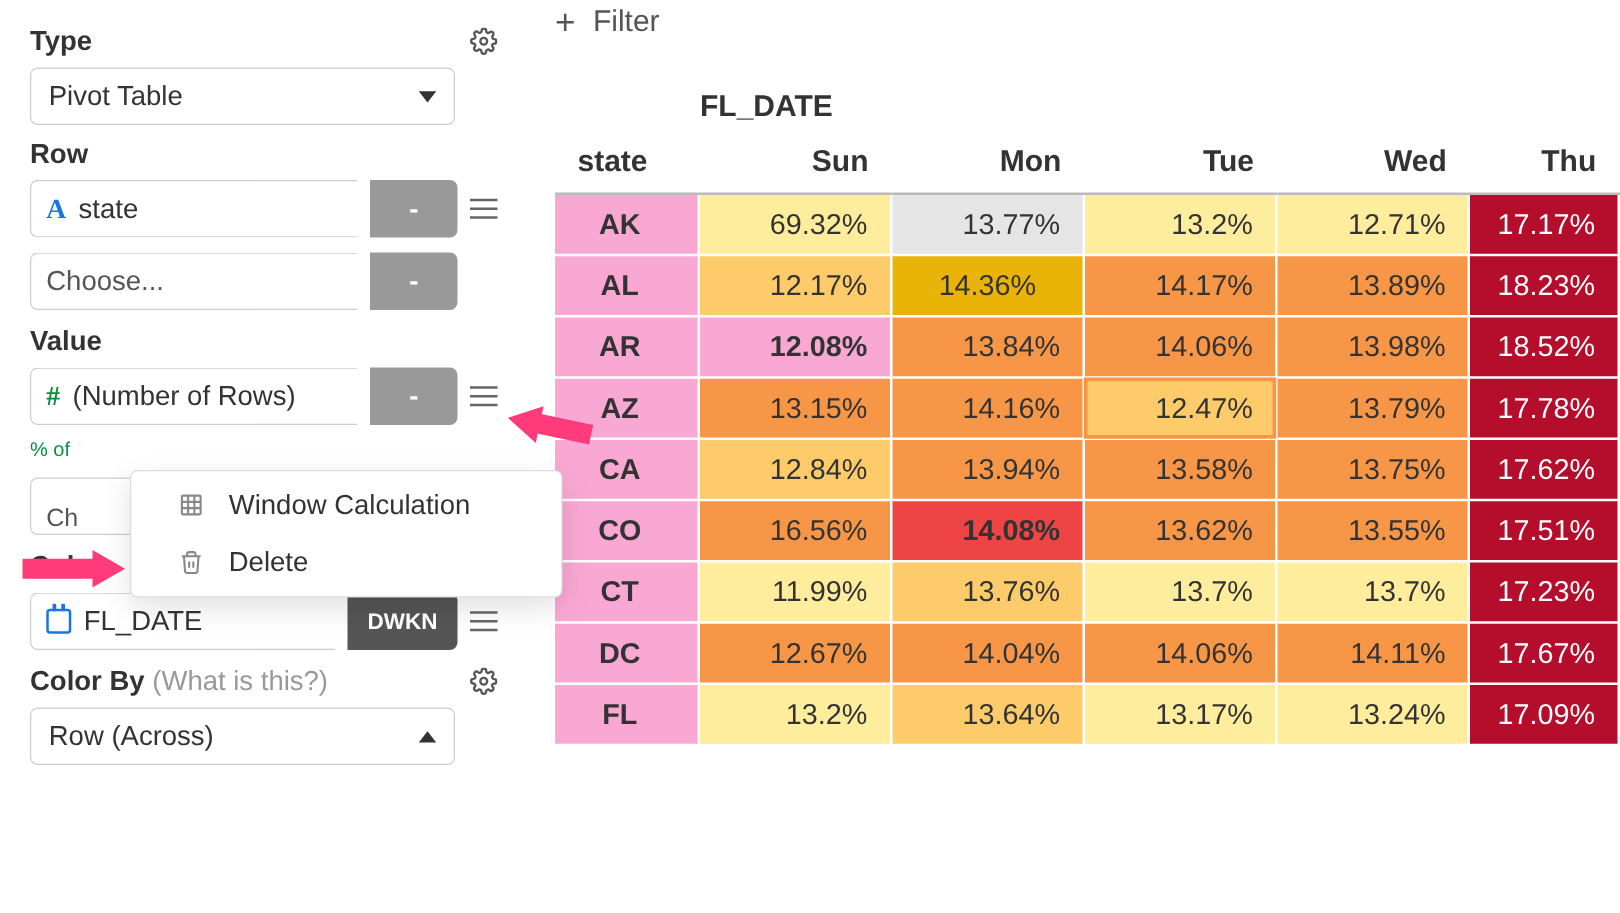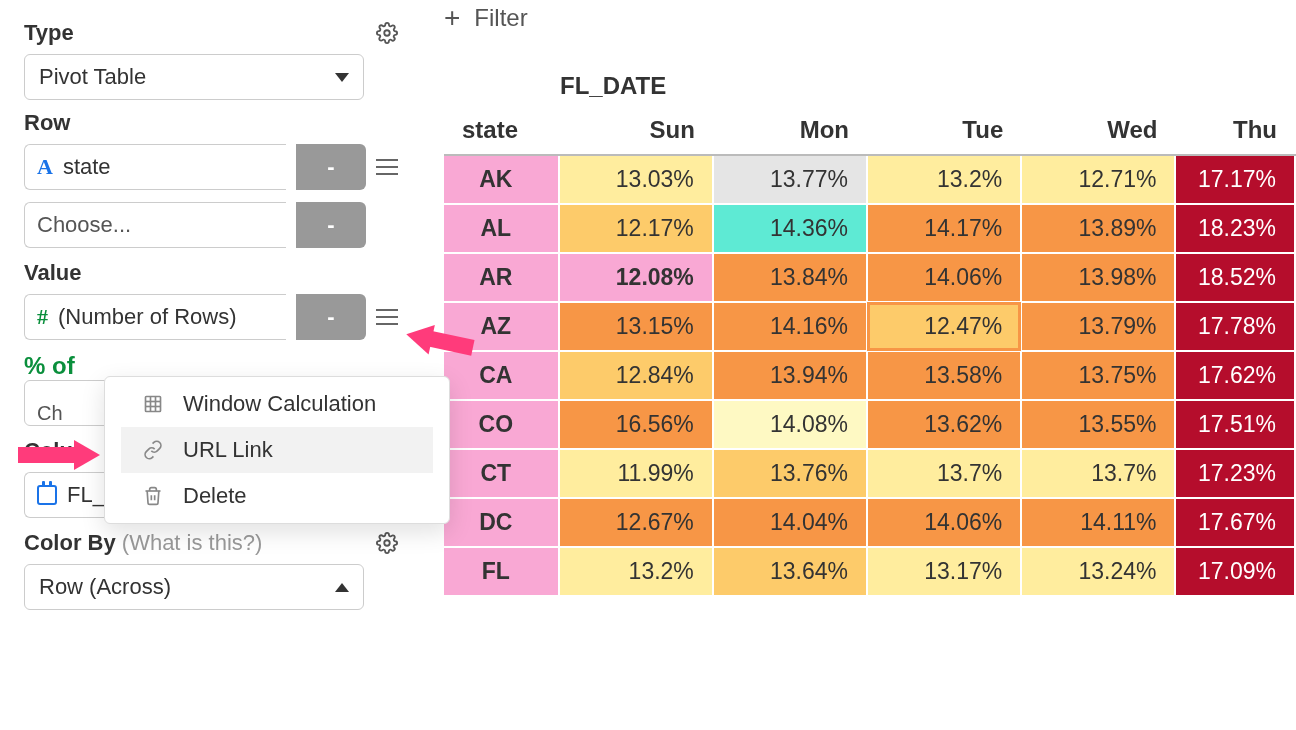--- a/index.html
+++ b/index.html
@@ -12,21 +12,21 @@
 .select-wide { border: 1px solid #ccc; border-radius: 6px; height: 46px; display: flex; align-items: center; justify-content: space-between; padding: 0 14px; margin-bottom: 10px; width: 340px; }
 .field-row { display: flex; align-items: center; gap: 10px; margin-bottom: 12px; }
 .field-box { border: 1px solid #ccc; border-radius: 6px 0 0 6px; height: 46px; display: flex; align-items: center; padding: 0 12px; flex: 1; gap: 10px; border-right: none; }
 .func-box { background: #999; color: #fff; width: 70px; height: 46px; display: flex; align-items: center; justify-content: center; border-radius: 0 6px 6px 0; font-weight: 600; }
 .func-box.dark { background: #555; width: 88px; font-size: 18px; }
 .hamburger { display: flex; flex-direction: column; gap: 5px; cursor: pointer; width: 22px; }
 .hamburger span { height: 2px; background: #666; }
 .text-icon { font-weight: 700; font-family: Georgia, serif; font-size: 22px; }
 .blue { color: #1a73e8; }
 .green { color: #0a8f3c; }
-.pct-text { color: #0a8f3c; font-size: 24px; font-weight: 700; }
+.pct-text { color: #0a8f3c; font-size: 16px; font-weight: 400; margin-bottom: 12px; }
 .caret-down { width: 0; height: 0; border-left: 7px solid transparent; border-right: 7px solid transparent; border-top: 9px solid #333; }
 .caret-up { width: 0; height: 0; border-left: 7px solid transparent; border-right: 7px solid transparent; border-bottom: 9px solid #333; }
 .main { flex: 1; padding: 2px 0 0 22px; overflow: hidden; }
 .filter-row { display: flex; align-items: center; gap: 14px; color: #555; font-size: 24px; cursor: pointer; margin-bottom: 38px; }
 .plus { font-size: 28px; font-weight: 300; color: #555; }
 .showing { color: #888; font-size: 24px; margin-bottom: 10px; }
 .col-super { font-weight: 700; font-size: 24px; padding-left: 116px; margin-bottom: 6px; }
 table { border-collapse: collapse; width: 100%; }
 th { font-weight: 700; text-align: right; padding: 10px 18px; border-bottom: 2px solid #bbb; font-size: 24px; }
 th.row-head { text-align: left; }
@@ -154,30 +154,30 @@
           <th style="width:160px">Sun</th>
           <th style="width:160px">Mon</th>
           <th style="width:160px">Tue</th>
           <th style="width:160px">Wed</th>
           <th style="width:120px">Thu</th>
         </tr>
       </thead>
       <tbody id="table-body">
           <tr>
             <td class="row-label">AK</td>
-            <td style="background: rgb(255, 237, 158);">13.03%</td>
+            <td style="background: rgb(255, 237, 158);">69.32%</td>
             <td style="background: #e5e5e5;">13.77%</td>
             <td style="background: rgb(255, 237, 158);">13.2%</td>
             <td style="background: rgb(255, 237, 158);">12.71%</td>
             <td class="thu" style="background: rgb(181, 13, 44);">17.17%</td>
           </tr>
           <tr>
             <td class="row-label">AL</td>
             <td style="background: rgb(253, 203, 106);">12.17%</td>
-            <td style="background: #5eead4;">14.36%</td>
+            <td style="background: #eab308; text-align: center;">14.36%</td>
             <td style="background: rgb(247, 150, 70);">14.17%</td>
             <td style="background: rgb(247, 150, 70);">13.89%</td>
             <td class="thu" style="background: rgb(181, 13, 44);">18.23%</td>
           </tr>
           <tr>
             <td class="row-label">AR</td>
             <td style="background: #f9a8d4; font-weight: bold;">12.08%</td>
             <td style="background: rgb(247, 150, 70);">13.84%</td>
             <td style="background: rgb(247, 150, 70);">14.06%</td>
             <td style="background: rgb(247, 150, 70);">13.98%</td>
@@ -195,21 +195,21 @@
             <td class="row-label">CA</td>
             <td style="background: rgb(253, 203, 106);">12.84%</td>
             <td style="background: rgb(247, 150, 70);">13.94%</td>
             <td style="background: rgb(247, 150, 70);">13.58%</td>
             <td style="background: rgb(247, 150, 70);">13.75%</td>
             <td class="thu" style="background: rgb(181, 13, 44);">17.62%</td>
           </tr>
           <tr>
             <td class="row-label">CO</td>
             <td style="background: rgb(247, 150, 70);">16.56%</td>
-            <td style="background: #fef9c3;">14.08%</td>
+            <td style="background: #ef4444; font-weight: bold;">14.08%</td>
             <td style="background: rgb(247, 150, 70);">13.62%</td>
             <td style="background: rgb(247, 150, 70);">13.55%</td>
             <td class="thu" style="background: rgb(181, 13, 44);">17.51%</td>
           </tr>
           <tr>
             <td class="row-label">CT</td>
             <td style="background: rgb(255, 237, 158);">11.99%</td>
             <td style="background: rgb(253, 203, 106);">13.76%</td>
             <td style="background: rgb(255, 237, 158);">13.7%</td>
             <td style="background: rgb(255, 237, 158);">13.7%</td>
@@ -242,29 +242,20 @@
       <svg width="20" height="20" viewBox="0 0 24 24" fill="none" stroke="#888" stroke-width="2">
           <rect x="3" y="3" width="18" height="18" rx="1"></rect>
           <line x1="3" y1="9" x2="21" y2="9"></line>
           <line x1="3" y1="15" x2="21" y2="15"></line>
           <line x1="9" y1="3" x2="9" y2="21"></line>
           <line x1="15" y1="3" x2="15" y2="21"></line>
         </svg>
     </span>
     <span>Window Calculation</span>
   </div>
-  <div class="menu-item hover">
-    <span class="menu-icn">
-      <svg width="20" height="20" viewBox="0 0 24 24" fill="none" stroke="#888" stroke-width="2">
-          <path d="M10 13a5 5 0 0 0 7.07 0l3-3a5 5 0 0 0-7.07-7.07l-1.5 1.5"></path>
-          <path d="M14 11a5 5 0 0 0-7.07 0l-3 3a5 5 0 0 0 7.07 7.07l1.5-1.5"></path>
-        </svg>
-    </span>
-    <span>URL Link</span>
-  </div>
   <div class="menu-item">
     <span class="menu-icn">
       <svg width="20" height="20" viewBox="0 0 24 24" fill="none" stroke="#888" stroke-width="2">
           <polyline points="3 6 5 6 21 6"></polyline>
           <path d="M19 6l-1 14a2 2 0 0 1-2 2H8a2 2 0 0 1-2-2L5 6"></path>
           <path d="M10 11v6M14 11v6"></path>
           <path d="M8 6V4a2 2 0 0 1 2-2h4a2 2 0 0 1 2 2v2"></path>
         </svg>
     </span>
     <span>Delete</span>

